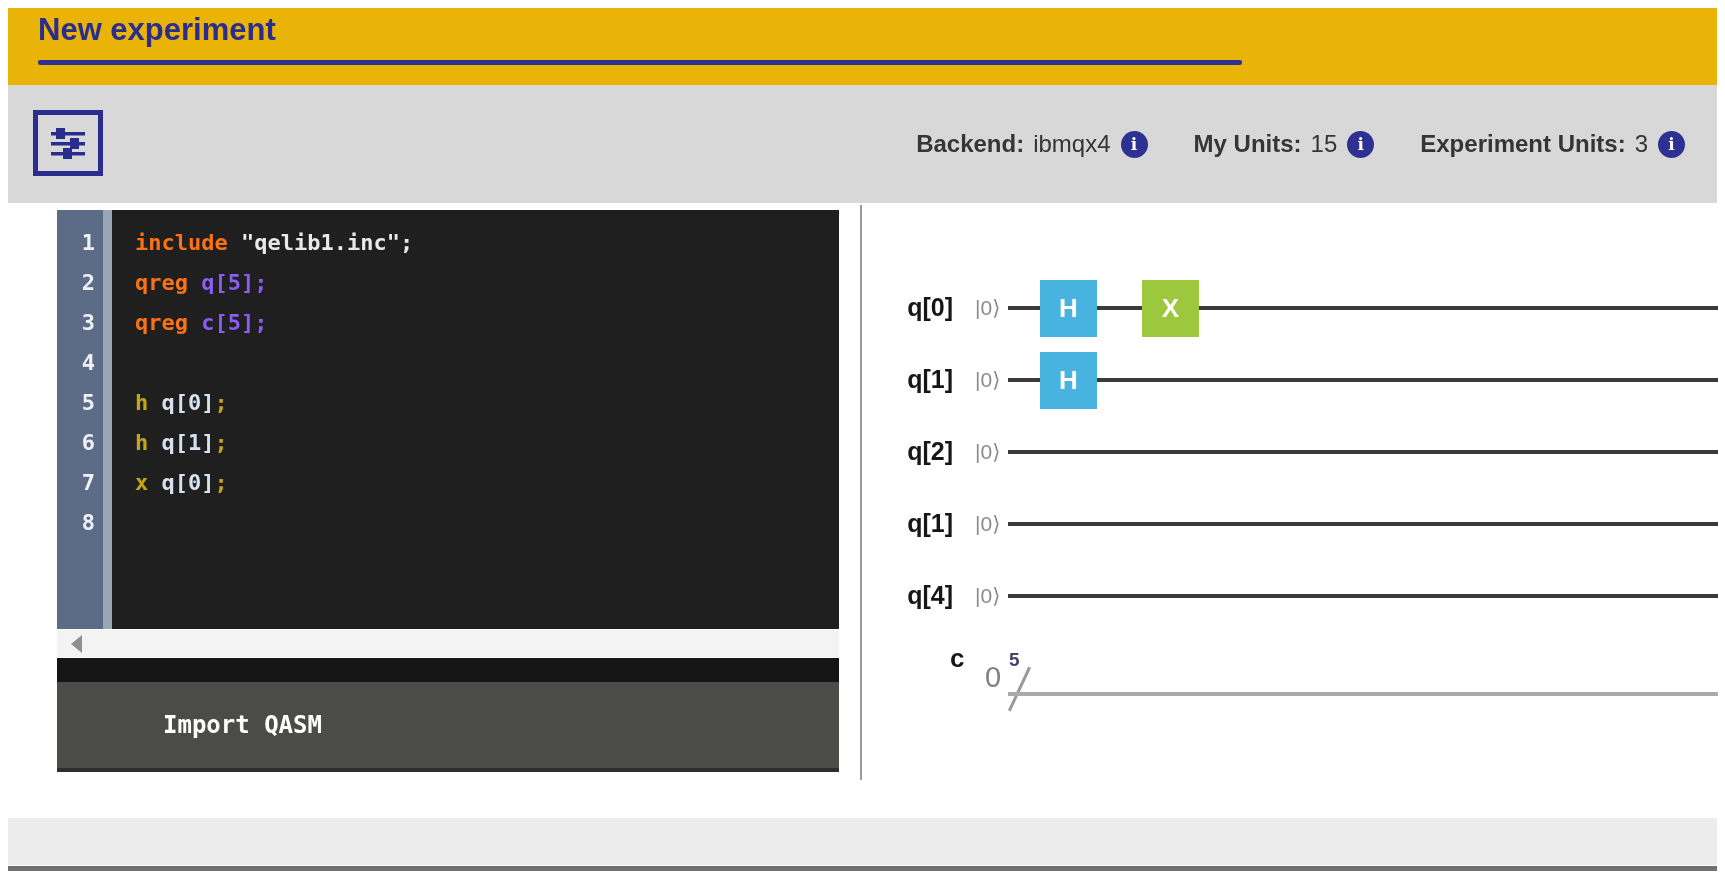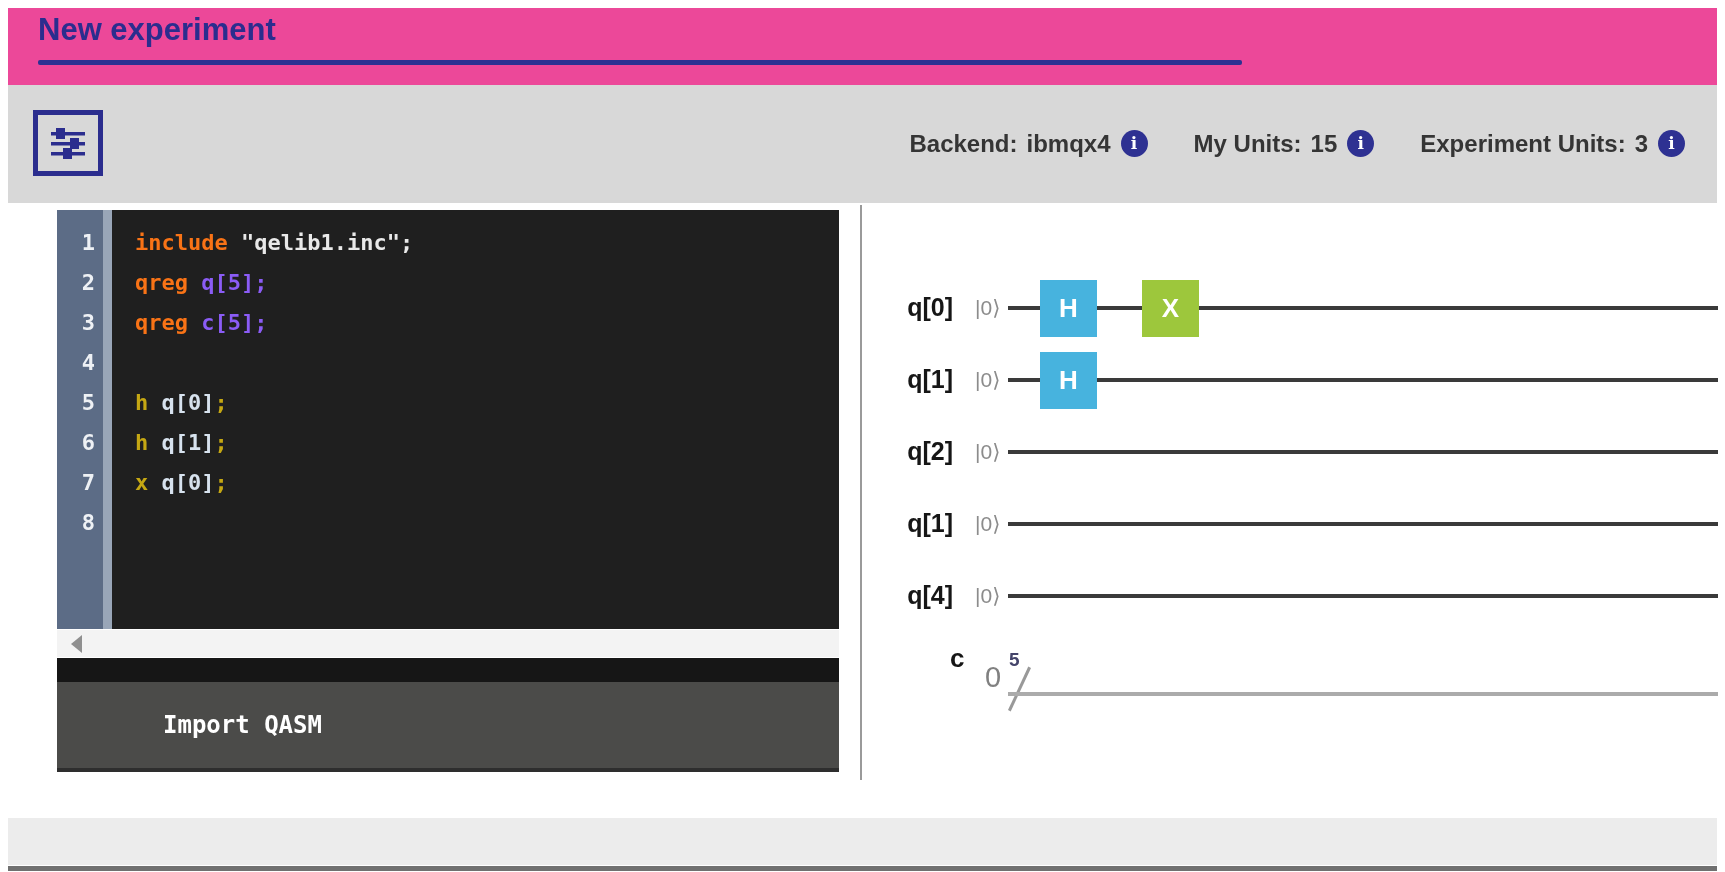--- a/index.html
+++ b/index.html
@@ -1,32 +1,32 @@
 <!DOCTYPE html>
 <html><head>
 <meta charset="utf-8">
 <style>
   html,body{margin:0;padding:0;background:#ffffff;}
   .page{position:relative;width:1725px;height:872px;background:#ffffff;overflow:hidden;
         font-family:"Liberation Sans",sans-serif;}
   
-  .header{position:absolute;left:8px;top:8px;width:1709px;height:77px;background:#ec4899;}
+  .header{position:absolute;left:8px;top:8px;width:1709px;height:77px;background:#eab308;}
   .page-title{position:absolute;left:30px;top:4px;margin:0;font-size:31px;font-weight:bold;
               color:#2b2d8e;letter-spacing:0px;}
   .title-underline{position:absolute;left:30px;top:52px;width:1204px;height:5px;background:#2c3192;border-radius:2px;}
   
   .toolbar{position:absolute;left:8px;top:85px;width:1709px;height:118px;background:#d8d8d8;}
   .composer-btn{position:absolute;left:25px;top:25px;width:70px;height:66px;background:transparent;
                 border:5px solid #2b2d8e;padding:0;cursor:pointer;display:flex;align-items:center;justify-content:center;}
   .switch-label{position:absolute;left:112px;top:0;height:118px;display:flex;align-items:center;
                 font-size:23px;font-weight:bold;color:#2b2d8e;cursor:pointer;}
   .stats{position:absolute;right:32px;top:0;height:118px;display:flex;align-items:center;gap:46px;}
-  .stat-group{display:flex;align-items:flex-start;font-size:24px;color:#353535;}
+  .stat-group{display:flex;align-items:flex-end;font-size:24px;color:#353535;}
   .stat-label{font-weight:bold;}
-  .stat-value{margin-left:9px;font-weight:bold;}
+  .stat-value{margin-left:9px;font-weight:normal;}
   .info-icon{margin-left:10px;width:27px;height:27px;border-radius:50%;background:#2e3192;color:#ffffff;
              display:flex;align-items:center;justify-content:center;font-family:"DejaVu Serif",serif;
              font-size:17px;font-weight:bold;line-height:1;}
   
   .content{position:absolute;left:8px;top:203px;width:1709px;height:615px;background:#ffffff;}
   
   .editor{position:absolute;left:49px;top:7px;width:782px;height:419px;background:#1f1f1f;}
   .gutter{position:absolute;left:0;top:0;bottom:0;width:46px;background:#5c6c86;}
   .gutter-strip{position:absolute;left:46px;top:0;bottom:0;width:9px;background:#99a6b8;}
   .lines{position:absolute;left:0;top:12px;right:0;}

